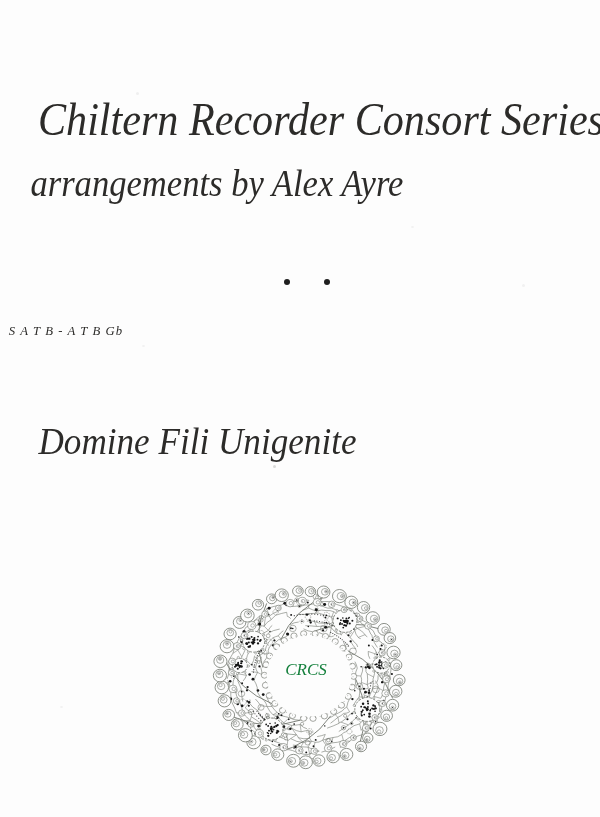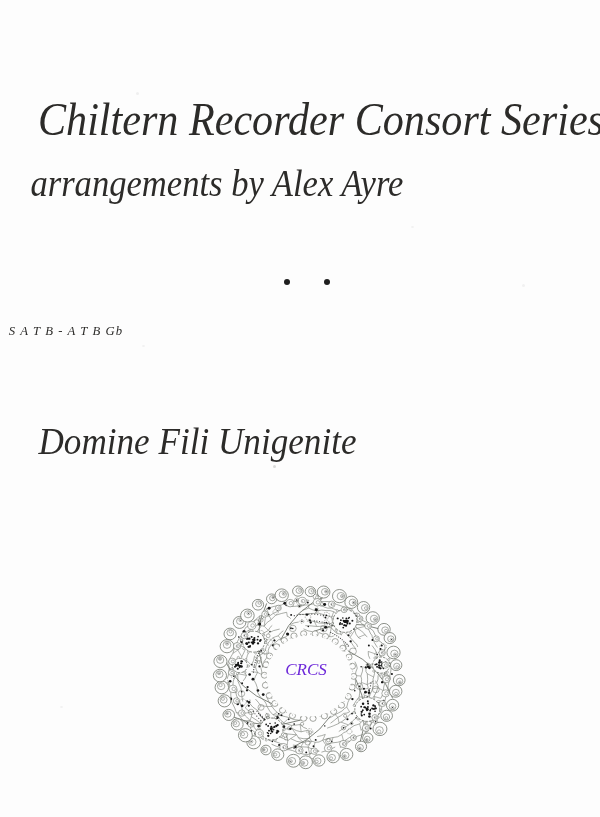--- a/index.html
+++ b/index.html
@@ -16,21 +16,21 @@
   .subtitle {top:164px; font-size:38px;}
   .satb     {top:325px; font-size:12px; letter-spacing:1px;}
   .worktitle{top:423px; font-size:37px;margin-left:18px;}
   .composer {top:463px; font-size:33px;}
   .dots{position:absolute;top:279px;left:7px;width:100%;text-align:center;font-size:0;}
   .dot{display:inline-block;width:6px;height:6px;border-radius:50%;background:#1f1f1f;margin:0 17px;}
   .ornament{position:absolute;left:209px;top:578px;width:200px;height:196px;}
   .ornament svg{position:absolute;left:0;top:0;width:200px;height:196px;}
   .center-label{
     position:absolute;left:206px;top:659px;width:200px;
-    text-align:center;font-size:17px;line-height:21px;color:#6d28d9;
+    text-align:center;font-size:17px;line-height:21px;color:#15803d;
   }
   .speckle{position:absolute;border-radius:50%;background:#8a8a88;}
 </style>
 </head>
 <body>
 
 <div class="page">
 
   <div class="line title">
     <span style="transform: scaleX(0.915858);">Chiltern Recorder Consort Series</span>

